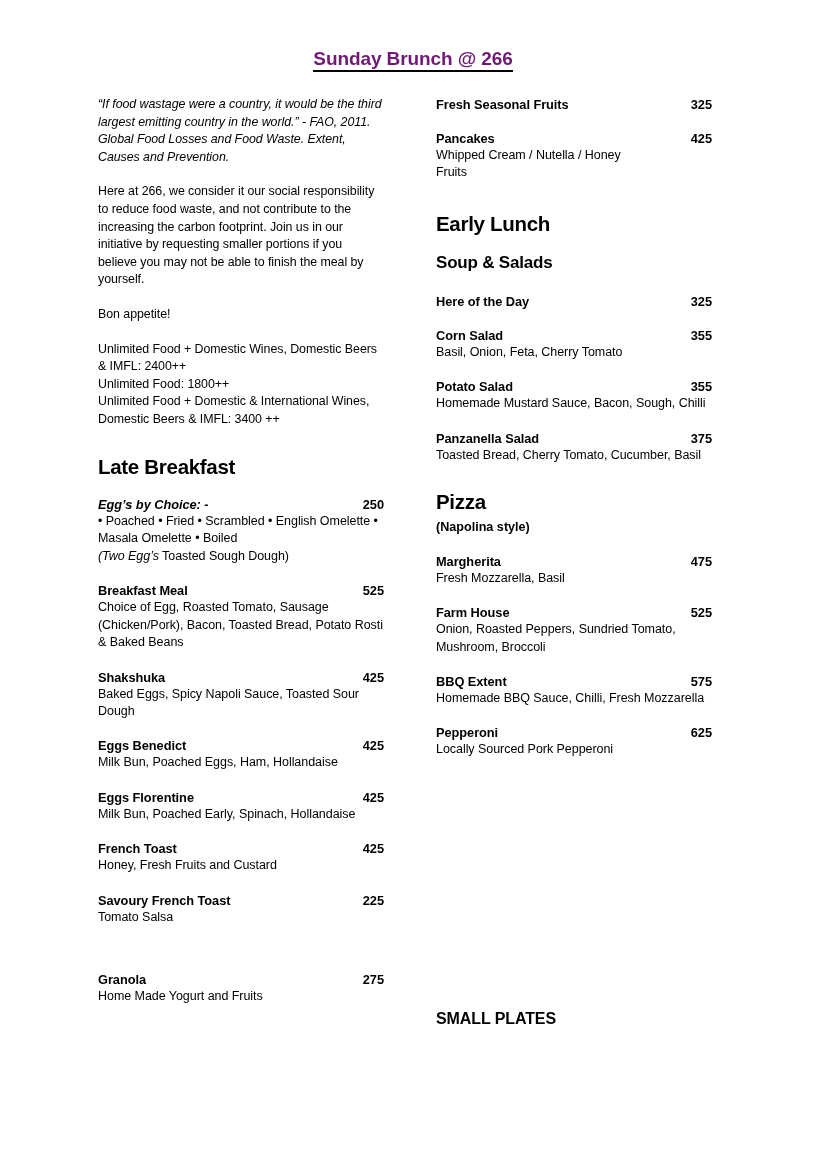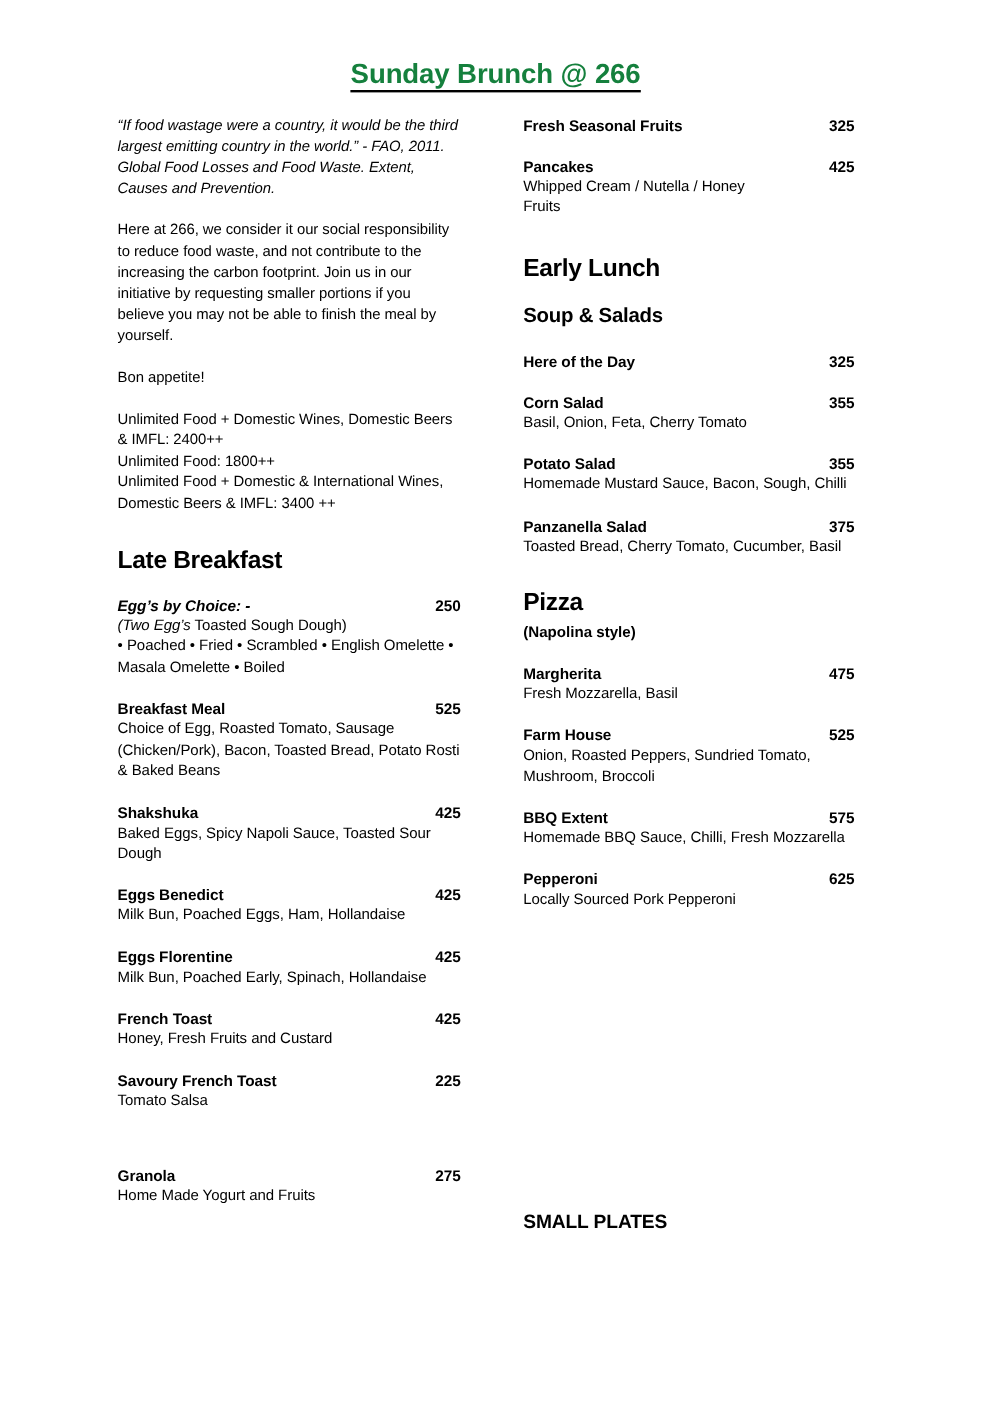--- a/index.html
+++ b/index.html
@@ -24,24 +24,24 @@
     box-sizing: border-box;
   }
 
   
   .doc-title {
     position: absolute;
     left: 0;
     top: 48px;
     width: 826px;
     text-align: center;
-    font-size: 23px;
+    font-size: 19px;
     font-weight: bold;
     letter-spacing: -0.1px;
-    color: #15803d;
+    color: #701a75;
   }
   .doc-title span {
     border-bottom: 2px solid #000;
     padding-bottom: 1px;
   }
 
   
   .col {
     position: absolute;
     top: 96px;
@@ -163,22 +163,22 @@
 Unlimited Food: 1800++
 Unlimited Food + Domestic &amp; International Wines, Domestic Beers &amp; IMFL: 3400 ++</p>
 
     <h2 class="section-heading">Late Breakfast</h2>
 
     <div class="item">
       <div class="item-row">
         <span class="item-name bold-italic">Egg’s by Choice: -</span>
         <span class="item-price">250</span>
       </div>
+      <div class="item-desc">•   Poached •   Fried •   Scrambled • English Omelette •   Masala Omelette •   Boiled</div>
       <div class="item-desc"><em>(Two Egg’s</em><span> Toasted Sough Dough)</span></div>
-      <div class="item-desc">•   Poached •   Fried •   Scrambled • English Omelette •   Masala Omelette •   Boiled</div>
     </div>
 
     <div class="item">
       <div class="item-row">
         <span class="item-name">Breakfast Meal</span>
         <span class="item-price">525</span>
       </div>
       <div class="item-desc">Choice of Egg, Roasted Tomato, Sausage (Chicken/Pork), Bacon, Toasted Bread, Potato Rosti &amp; Baked Beans</div>
     </div>
 

